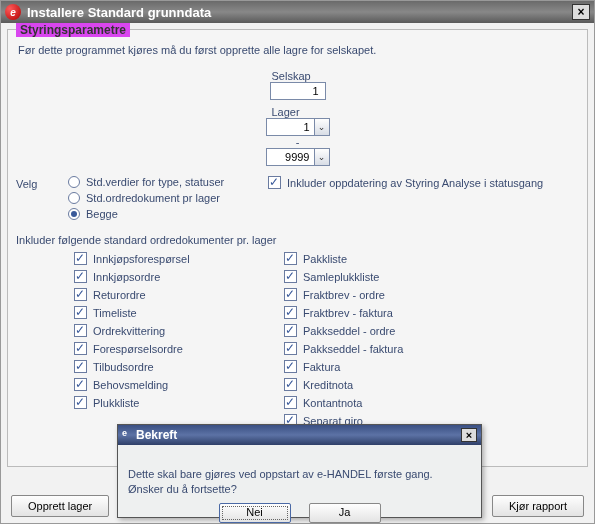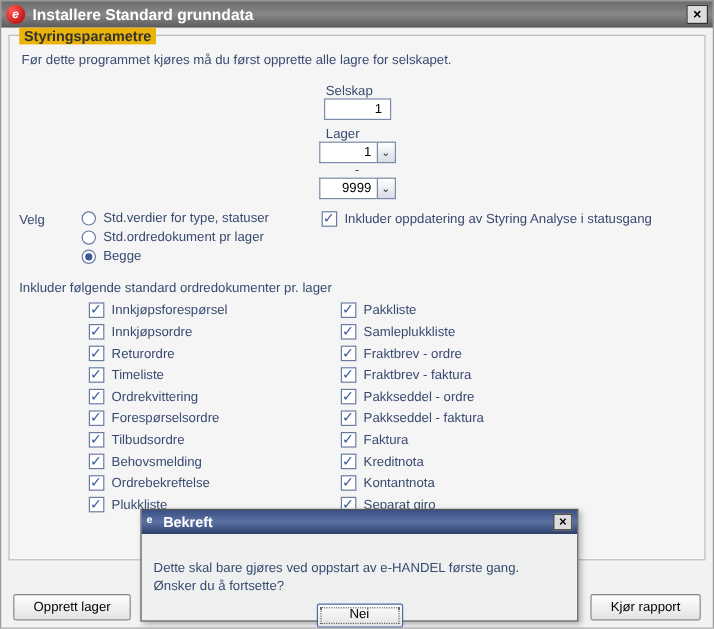--- a/index.html
+++ b/index.html
@@ -54,21 +54,21 @@
     margin: 6px;
     border: 1px solid #bbb;
     background: #f5f5f5;
     padding: 4px 8px 8px 8px;
     position: relative;
     height: 438px;
   }
   .group-title {
     font-weight: bold;
     color: #333;
-    background: #eab308;
+    background: #d946ef;
     display: inline-block;
     position: relative;
     top: -11px;
     padding: 0 4px;
     font-size:12px;
   }
   .intro {
     color: #394a70;
     margin: -4px 0 14px 2px;
   }
@@ -308,24 +308,20 @@
           <div class="check-item">
             <div class="chk sel"></div>
             <span>Tilbudsordre</span>
           </div>
           <div class="check-item">
             <div class="chk sel"></div>
             <span>Behovsmelding</span>
           </div>
           <div class="check-item">
             <div class="chk sel"></div>
-            <span>Ordrebekreftelse</span>
-          </div>
-          <div class="check-item">
-            <div class="chk sel"></div>
             <span>Plukkliste</span>
           </div>
         </div>
       <div class="doc-col" id="col-right">
           <div class="check-item">
             <div class="chk sel"></div>
             <span>Pakkliste</span>
           </div>
           <div class="check-item">
             <div class="chk sel"></div>
@@ -375,16 +371,17 @@
   <div class="modal">
     <div class="mtitle">
       <div class="logo">e</div>
       <span>Bekreft</span>
       <div class="close">×</div>
     </div>
     <div class="mbody">
       <div>Dette skal bare gjøres ved oppstart av e-HANDEL første gang. Ønsker du å fortsette?</div>
       <div class="mbtns">
         <div class="btn default">Nei</div>
+        <div class="btn">Ja</div>
       </div>
     </div>
   </div>
 </div>
 
 </body></html>

